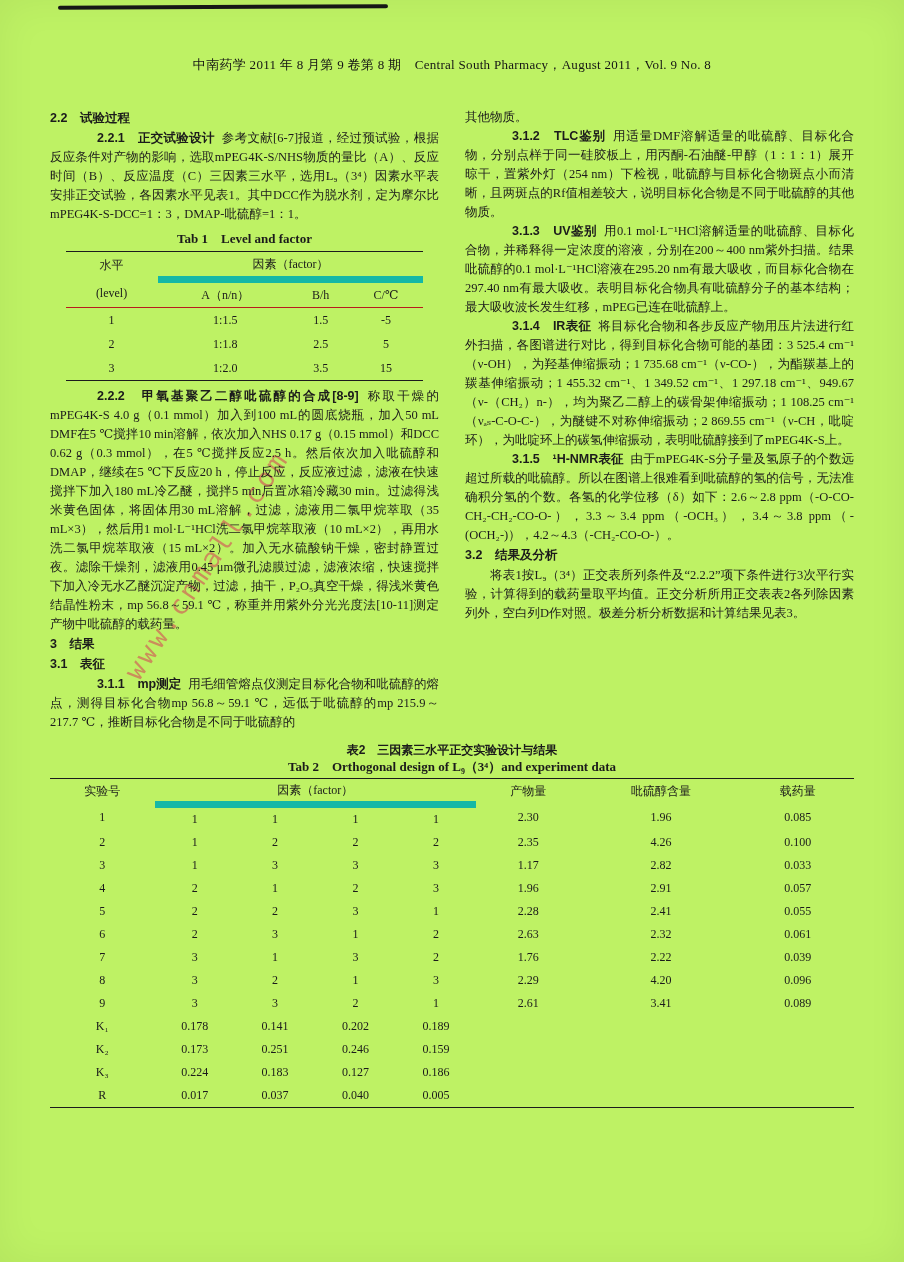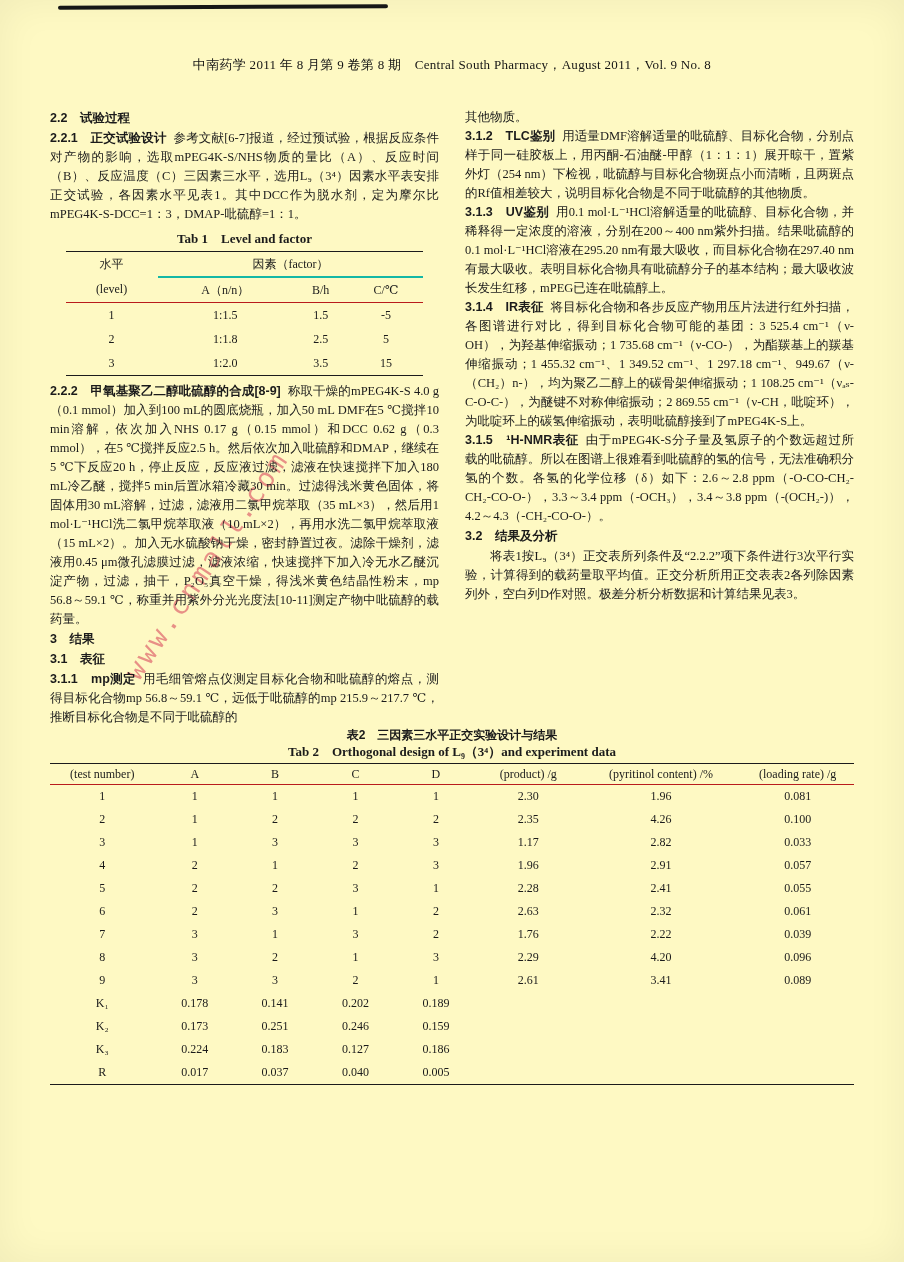--- a/index.html
+++ b/index.html
@@ -1,57 +1,57 @@
 <!DOCTYPE html>
 <html><head>
 <meta charset="utf-8">
 <style>
   * { box-sizing: border-box; margin: 0; padding: 0; }
   html, body { background: #e8e6e1; }
   body { width: 904px; font-family: "Liberation Serif", "DejaVu Serif", serif; color: #1b1b1b; }
   .page {
     position: relative; width: 904px; height: 1262px;
-    background: #fef9c3; overflow: hidden;
+    background: #bef264; overflow: hidden;
     box-shadow: inset 0 0 40px rgba(0,0,0,0.06);
   }
   .scan-line { position: absolute; left: 58px; top: 5px; width: 330px; height: 4px;
     background: #161616; transform: rotate(-0.3deg); border-radius: 2px; }
   .header {
     position: absolute; top: 56px; left: 0; right: 0;
     text-align: center; font-size: 13px; letter-spacing: 0.3px; color: #141414;
   }
   .body { position: absolute; top: 108px; left: 50px; width: 804px; }
   .columns { display: flex; gap: 26px; }
   .col { width: 389px; font-size: 12.5px; line-height: 19px; text-align: justify; }
   .sec-h {
     font-family: "Liberation Sans", "DejaVu Sans", sans-serif;
     font-weight: bold; font-size: 12.5px; line-height: 19px; margin: 1px 0;
   }
   .para { margin: 0; }
   .para .plabel {
     font-family: "Liberation Sans", "DejaVu Sans", sans-serif;
-    font-weight: bold; margin-right: 7px;
+    font-weight: bold; margin-right: 7px; margin-left: 47px;
   }
   .para.indent { text-indent: 2em; }
   
   .tbl-block { margin: 7px 0 6px 0; }
   .tbl-title-cn {
     text-align: center; font-family: "Liberation Sans", "DejaVu Sans", sans-serif;
     font-weight: bold; font-size: 12px; line-height: 17px;
   }
   .tbl-title-en { text-align: center; font-weight: bold; font-size: 13px; line-height: 16px; margin-bottom: 3px; }
   table.tbl {
     width: 100%; border-collapse: collapse; font-size: 12px; text-align: center;
     border-top: 1.6px solid #1c1c1c; border-bottom: 1.6px solid #1c1c1c;
   }
   table.tbl th, table.tbl td { font-weight: normal; padding: 2.5px 2px; }
   table.tbl thead tr.subhead th { border-bottom: 1px solid #b91c1c; }
-  table.tbl th.grp { border-bottom: 2px solid #14b8a6; text-align: center; }
+  table.tbl th.grp { border-bottom: 7px solid #14b8a6; text-align: center; }
   table.tbl1 { width: 92%; margin: 4px auto; }
-  .table2-block { }
+  .table2-block { margin-top: 10px; }
   table.tbl2 td { padding: 4px 2px; }
   
   .watermark {
     position: absolute; left: 118px; top: 668px;
     transform: rotate(-56deg); transform-origin: left top;
     font-family: "DejaVu Sans Mono", monospace;
     font-size: 27px; letter-spacing: 3px;
     color: rgba(213, 58, 84, 0.55); white-space: nowrap; pointer-events: none;
   }
 </style>
@@ -153,41 +153,38 @@
           <col style="width:13%">
             <col style="width:10%">
             <col style="width:10%">
             <col style="width:10%">
           <col style="width:10%">
             <col style="width:13%">
             <col style="width:20%">
             <col style="width:14%">
         </colgroup>
         <thead>
-          <tr class="subhead">
-            <th>(test number)</th>
-            <th>A</th>
-            <th>B</th>
-            <th>C</th>
-            <th>D</th>
-            <th>(product) /g</th>
-            <th>(pyritinol content) /%</th>
-            <th>(loading rate) /g</th>
+          <tr>
+            <th>实验号</th>
+            <th class="grp" colspan="4">因素（factor）</th>
+            <th>产物量</th>
+            <th>吡硫醇含量</th>
+            <th>载药量</th>
           </tr>
         </thead>
         <tbody>
             <tr>
               <td>1</td>
               <td>1</td>
               <td>1</td>
               <td>1</td>
               <td>1</td>
               <td>2.30</td>
               <td>1.96</td>
-              <td>0.081</td>
+              <td>0.085</td>
             </tr>
             <tr>
               <td>2</td>
               <td>1</td>
               <td>2</td>
               <td>2</td>
               <td>2</td>
               <td>2.35</td>
               <td>4.26</td>
               <td>0.100</td>

